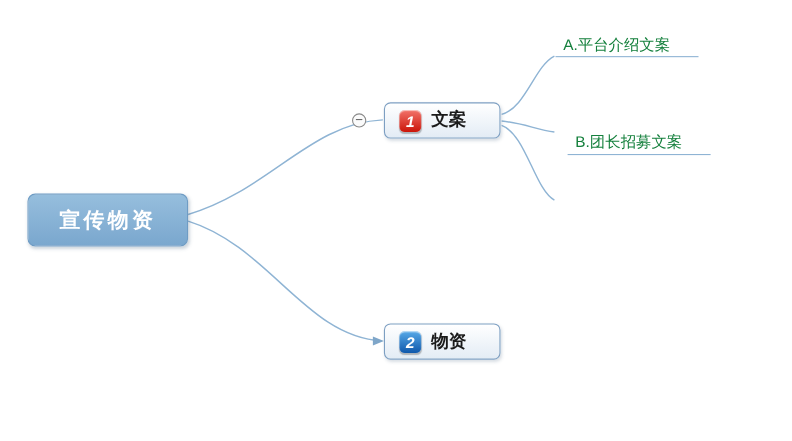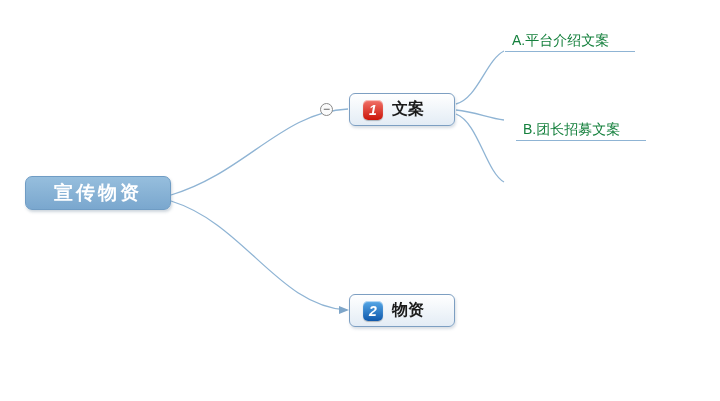--- a/index.html
+++ b/index.html
@@ -18,21 +18,21 @@
     width: 720px; height: 401px;
   }
   .connectors path {
     fill: none;
     stroke: #8fb4d4;
     stroke-width: 1.3;
   }
   .root-node {
     position: absolute;
     left: 25px; top: 176px;
-    width: 146px; height: 34px;
+    width: 146px; height: 48px;
     background: linear-gradient(180deg, #96bedd 0%, #7aa7ce 100%);
     border: 1px solid #6f9cc4;
     border-radius: 7px;
     box-shadow: 1px 2px 3px rgba(60,90,120,0.25);
     display: flex; align-items: center; justify-content: center;
     color: #ffffff;
     font-size: 19px; font-weight: bold; letter-spacing: 3px;
     cursor: default;
   }
   .topic-node {

